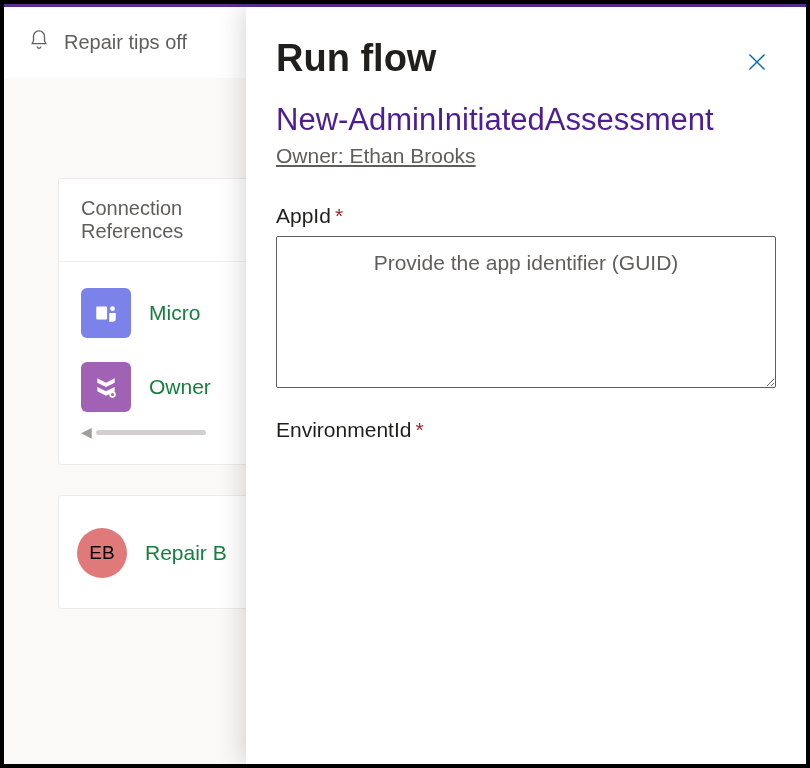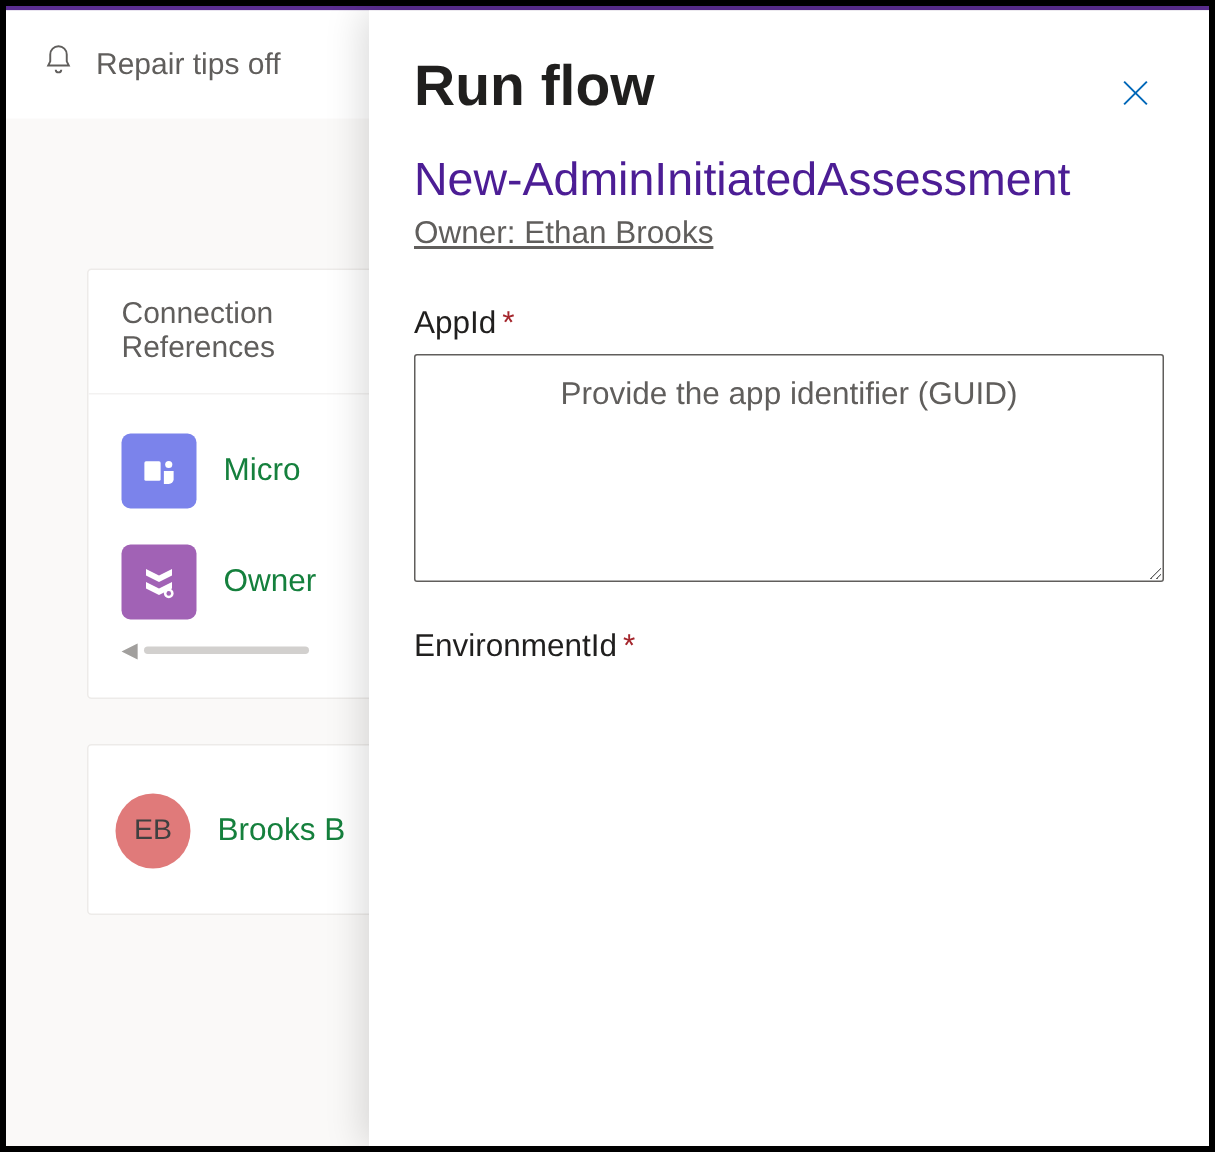--- a/index.html
+++ b/index.html
@@ -126,21 +126,21 @@
     display: flex;
     align-items: center;
     gap: 18px;
     padding: 18px 18px;
   }
   .avatar {
     width: 50px;
     height: 50px;
     border-radius: 50%;
     background: #e07a7a;
-    color: #404040;
+    color: #000000;
     font-weight: 500;
     font-size: 19px;
     display: flex;
     align-items: center;
     justify-content: center;
   }
   .info-icon {
     width: 20px;
     height: 20px;
     display: inline-flex;
@@ -278,21 +278,21 @@
             <span class="arrow">◀</span>
             <div class="track"></div>
           </div>
         </div>
       </div>
 
       <div class="card">
         <div class="card-body">
           <div class="owner-item">
             <div class="avatar">EB</div>
-            <span class="conn-label">Brooks B</span>
+            <span class="conn-label">Repair B</span>
           </div>
         </div>
       </div>
 
     </div>
   </div>
 
   <div class="side-panel">
     <div class="panel-top">
       <h1 class="panel-title">Run flow</h1>

